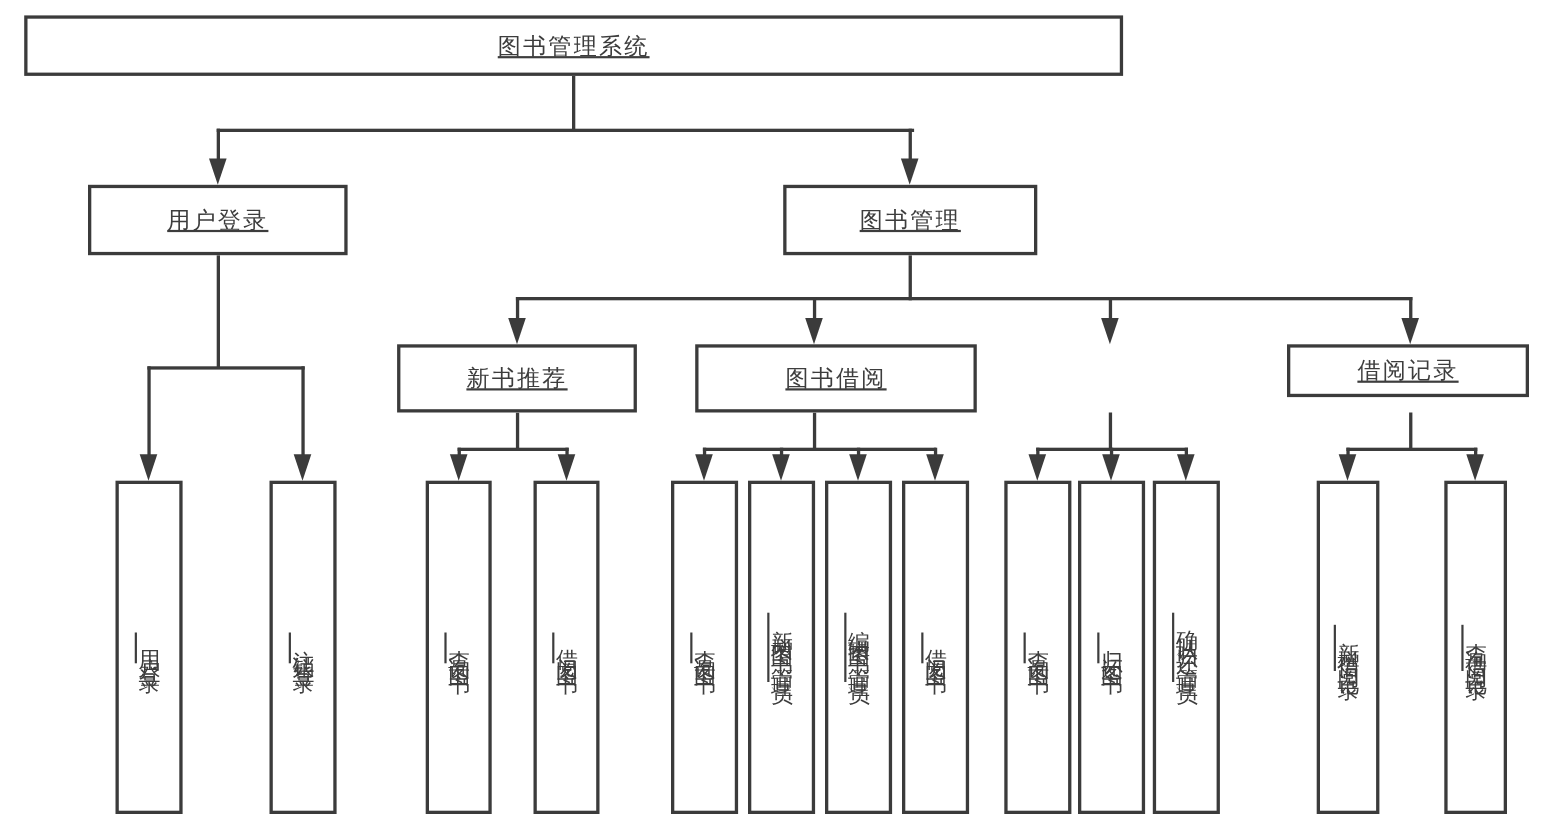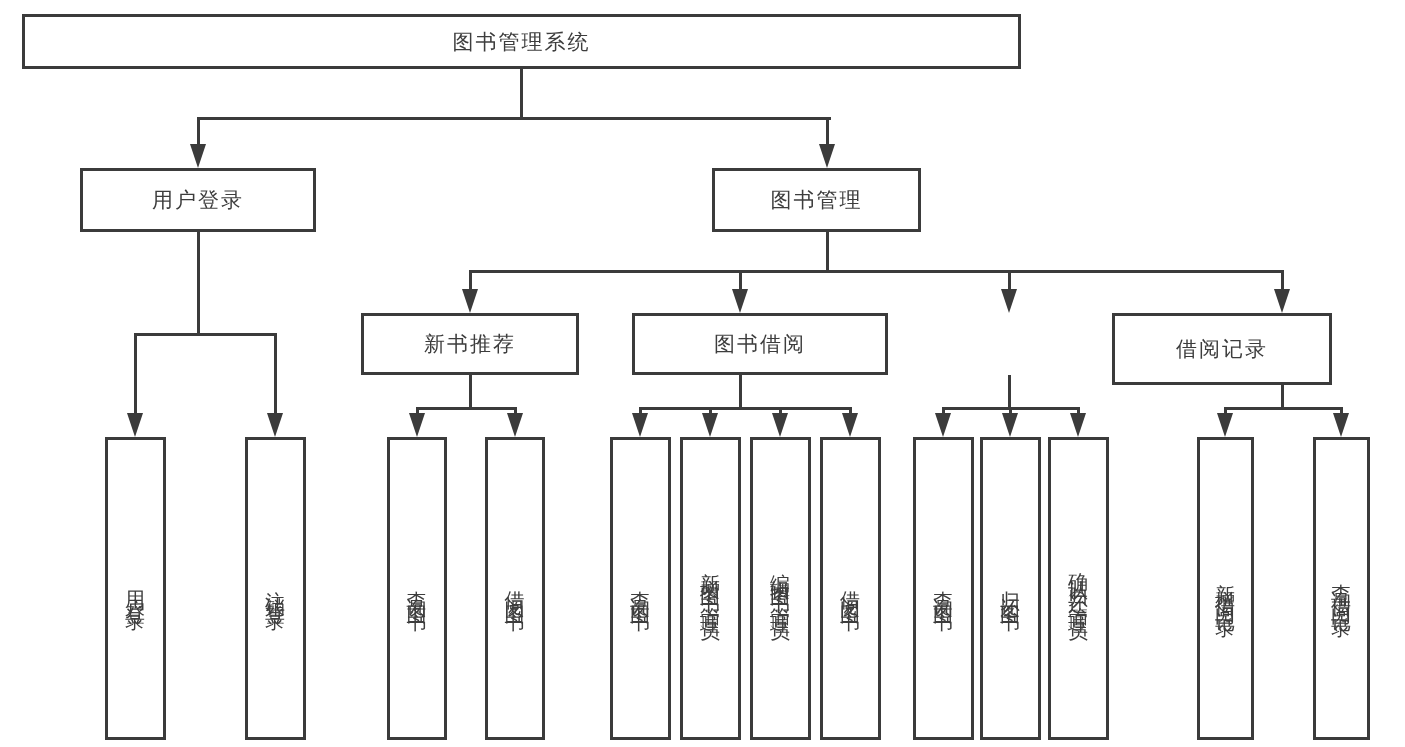--- a/index.html
+++ b/index.html
@@ -22,20 +22,21 @@
   }
   .box{
     position:absolute;
     box-sizing:border-box;
     border:3px solid var(--line);
     background:#fff;
     display:flex;
     align-items:center;
     justify-content:center;
     color:var(--text);
+    text-decoration:underline;
   }
   .box.h span{
     font-size:21px;
     letter-spacing:2px;
     white-space:nowrap;
   }
   .box.v span{
     writing-mode:vertical-rl;
     text-orientation:mixed;
     font-size:20px;
@@ -111,31 +112,31 @@
   <div class="vline" style="left:1224px;top:407px;height:8px;"></div>
   <div class="vline" style="left:1340px;top:407px;height:8px;"></div>
 
   <div class="box h" style="left:22px;top:14px;width:999px;height:55px;">
     <span>图书管理系统</span>
   </div>
 
   <div class="box h" style="left:80px;top:168px;width:236px;height:64px;">
     <span>用户登录</span>
   </div>
-  <div class="box h" style="left:712px;top:168px;width:209px;height:64px;">
+  <div class="box h" style="left:712px;top:168px;width:231px;height:64px;">
     <span>图书管理</span>
   </div>
 
   <div class="box h" style="left:361px;top:313px;width:218px;height:62px;">
     <span>新书推荐</span>
   </div>
   <div class="box h" style="left:632px;top:313px;width:256px;height:62px;">
     <span>图书借阅</span>
   </div>
-  <div class="box h" style="left:1112px;top:313px;width:220px;height:72px;">
+  <div class="box h" style="left:1170px;top:313px;width:220px;height:48px;">
     <span>借阅记录</span>
   </div>
 
   <div class="box v" style="left:105px;top:437px;width:61px;height:303px;">
     <span>用户登录</span>
   </div>
   <div class="box v" style="left:245px;top:437px;width:61px;height:303px;">
     <span>注销登录</span>
   </div>
 

